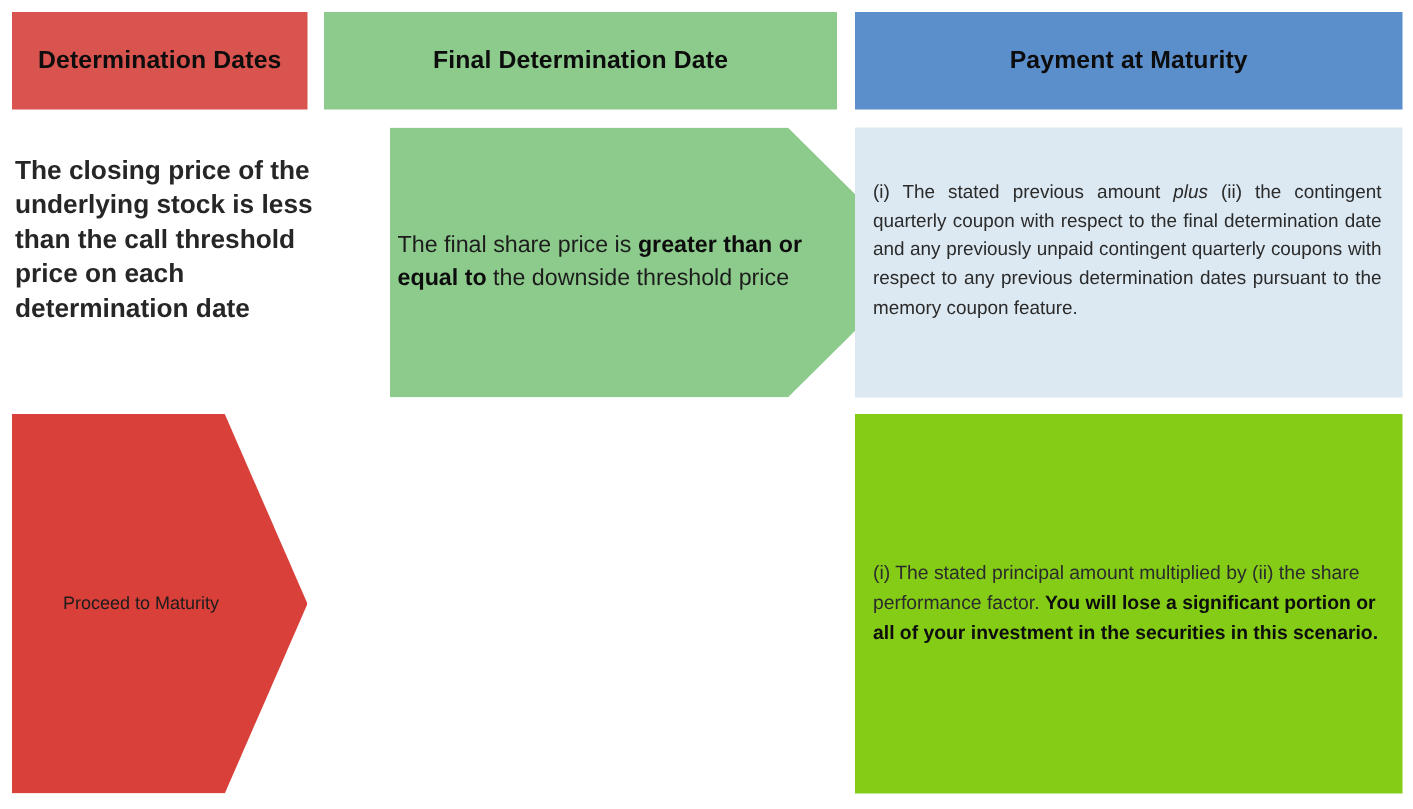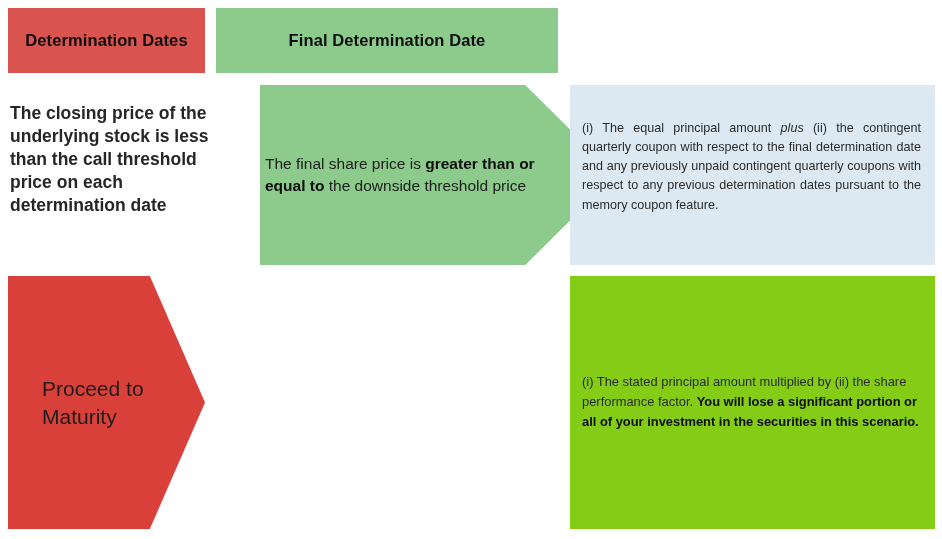--- a/index.html
+++ b/index.html
@@ -61,21 +61,21 @@
   
   #arrow-r2{
     position:absolute;left:8px;top:276px;width:197px;height:253px;
     background:#d9403a;
     -webkit-clip-path:polygon(0 0, 72% 0, 100% 50%, 72% 100%, 0 100%);
     clip-path:polygon(0 0, 72% 0, 100% 50%, 72% 100%, 0 100%);
     display:flex;align-items:center;
   }
   #arrow-r2 .atext{
     padding-left:34px;width:120px;
-    font-size:21px;line-height:1.3;color:#1c1c1c;
+    font-size:12px;line-height:1.3;color:#1c1c1c;
   }
 
   #chev-r2{
     left:216px;top:276px;width:356px;height:253px;
     -webkit-clip-path:polygon(0 0, 81% 0, 100% 50%, 81% 100%, 0 100%);
     clip-path:polygon(0 0, 81% 0, 100% 50%, 81% 100%, 0 100%);
     padding-left:5px;
   }
   #chev-r2 .ctext{
     width:295px;font-size:15.5px;line-height:1.45;color:#1c1c1c;
@@ -99,31 +99,34 @@
 <div class="stage">
 
   <div class="hdr" id="hdr-det">
     <span>Determination Dates</span>
   </div>
 
   <div class="hdr" id="hdr-fin">
     <span>Final Determination Date</span>
   </div>
 
+  <div class="hdr" id="hdr-pay">
+    <span>Payment at Maturity</span>
+  </div>
 
   <div id="cell-r1c1">
     <span>The closing price of the underlying stock is less than the call threshold price on each determination date</span>
   </div>
 
   <div class="chev" id="chev-r1">
     <div class="ctext" id="r1-final-text"><span>The final share price is </span><b>greater than or equal to</b><span> the downside threshold price</span></div>
   </div>
 
   <div id="box-r1">
-    <div class="btext" id="r1-pay-text"><span>(i) The equal principal amount </span><i>plus</i><span> (ii) the contingent quarterly coupon with respect to the final determination date and any previously unpaid contingent quarterly coupons with respect to any previous determination dates pursuant to the memory coupon feature.</span></div>
+    <div class="btext" id="r1-pay-text"><span>(i) The stated previous amount </span><i>plus</i><span> (ii) the contingent quarterly coupon with respect to the final determination date and any previously unpaid contingent quarterly coupons with respect to any previous determination dates pursuant to the memory coupon feature.</span></div>
   </div>
 
   <div id="arrow-r2">
     <div class="atext">Proceed to Maturity</div>
   </div>
 
 
   <div id="box-r2">
     <div class="btext" id="r2-pay-text"><span>(i) The stated principal amount multiplied by (ii) the share performance factor. </span><b>You will lose a significant portion or all of your investment in the securities in this scenario.</b></div>
   </div>

